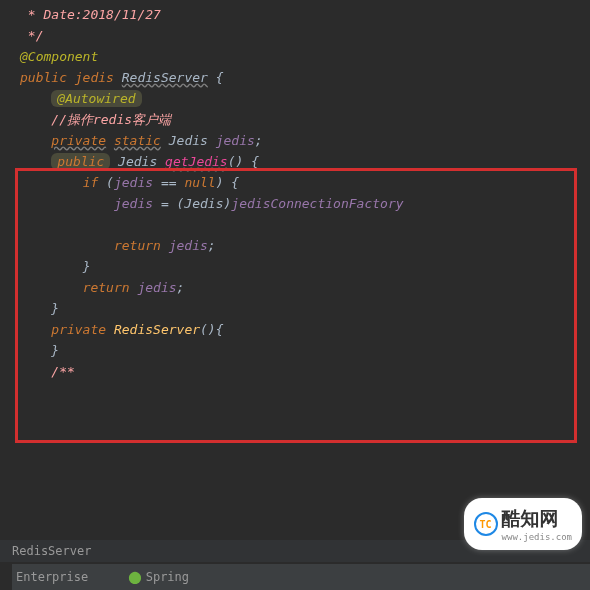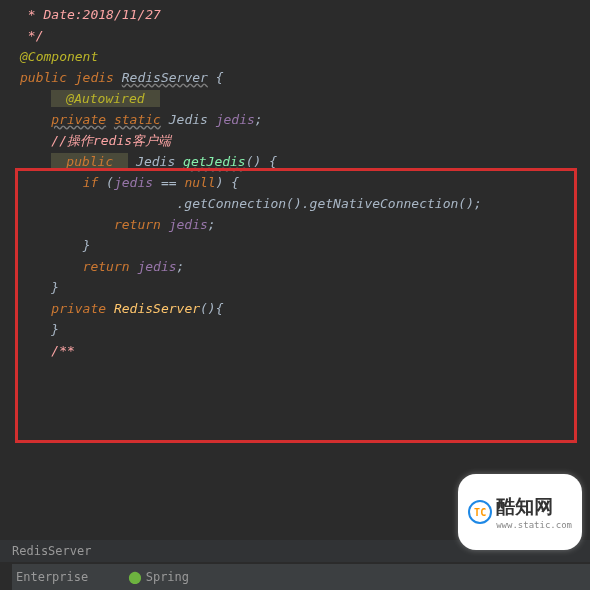--- a/index.html
+++ b/index.html
@@ -18,25 +18,25 @@
       line-height: 21px;
       font-style: italic;
     }
     .line { white-space: pre; }
     .comment { color: #fca5a5; font-style: italic; }
     .annotation { color: #bbb529; font-style: italic; }
     .keyword { color: #cc7832; font-style: italic; }
     .classname { color: #a9b7c6; font-style: italic; }
     .classname-u { color: #a9b7c6; font-style: italic; text-decoration: underline wavy #808080; }
     .method { color: #ffc66d; font-style: italic; }
-    .method-u { color: #86efac; font-style: italic; text-decoration: underline wavy #808080; }
+    .method-u { color: #ec4899; font-style: italic; text-decoration: underline wavy #808080; }
     .param { color: #9876aa; font-style: italic; }
     .brace { color: #a9b7c6; font-style: italic; }
     .static-u { color: #cc7832; font-style: italic; text-decoration: underline wavy #808080; }
-    .hl-bg { background: #4a4a3a; padding: 1px 15px; }
+    .hl-bg { background: #4a4a3a; padding: 1px 6px; border-radius: 6px; }
     .redbox {
       position: absolute;
       border: 3px solid #d32f2f;
       left: 15px;
       top: 168px;
       width: 562px;
       height: 275px;
       pointer-events: none;
     }
     .breadcrumb {
@@ -66,21 +66,21 @@
     .spring-icon {
       color: #6db33f;
       margin-right: 4px;
     }
     .watermark {
       position: absolute;
       right: 8px;
       bottom: 40px;
       background: #fff;
       border-radius: 18px;
-      padding: 20px 10px;
+      padding: 8px 10px;
       display: flex;
       align-items: center;
       gap: 4px;
       font-style: normal;
       box-shadow: 0 0 6px rgba(255,255,255,0.3);
     }
     .watermark .logo-circle {
       width: 24px;
       height: 24px;
       border: 2px solid #1e88e5;
@@ -99,26 +99,27 @@
 <body>
 
 <div class="editor">
 <div class="line"><span class="comment"> * Date:2018/11/27</span></div>
 <div class="line"><span class="comment"> */</span></div>
 <div class="line"><span class="annotation">@</span><span class="annotation">Component</span></div>
 <div class="line"><span class="keyword">public </span><span class="keyword">jedis </span><span class="classname-u">RedisServer</span><span class="brace"> {</span></div>
 <div class="line"><span></span></div>
 <div class="line"><span>    </span><span class="annotation hl-bg">@Autowired</span></div>
 <div class="line"><span></span></div>
+<div class="line"><span>    </span><span class="comment">//操作redis客户端</span></div>
 <div class="line"><span>    </span><span class="static-u">private</span><span> </span><span class="static-u">static</span><span class="classname"> Jedis </span><span class="param">jedis</span><span class="brace">;</span></div>
-<div class="line"><span>    </span><span class="comment">//操作redis客户端</span></div>
 <div class="line"><span></span></div>
 <div class="line"><span>    </span><span class="keyword hl-bg">public</span><span class="classname"> Jedis </span><span class="method-u">getJedis</span><span class="brace">() {</span></div>
 <div class="line"><span>        </span><span class="keyword">if </span><span class="brace">(</span><span class="param">jedis</span><span class="brace"> == </span><span class="keyword">null</span><span class="brace">) {</span></div>
-<div class="line"><span>                    </span><span class="classname">.getConnection().getNativeConnection();</span></div>
+<div class="line"><span>            </span><span class="param">jedis</span><span class="brace"> = (Jedis)</span><span class="param">jedisConnectionFactory</span></div>
+<div class="line"><span>                    </span></div>
 <div class="line"><span>            </span><span class="keyword">return </span><span class="param">jedis</span><span class="brace">;</span></div>
 <div class="line"><span>        </span><span class="brace">}</span></div>
 <div class="line"><span>        </span><span class="keyword">return </span><span class="param">jedis</span><span class="brace">;</span></div>
 <div class="line"><span>    </span><span class="brace">}</span></div>
 <div class="line"><span>    </span><span class="keyword">private </span><span class="method">RedisServer</span><span class="brace">(){</span></div>
 <div class="line"><span></span></div>
 <div class="line"><span>    </span><span class="brace">}</span></div>
 <div class="line"><span></span></div>
 <div class="line"><span>    </span><span class="comment">/**</span></div>
 </div>
@@ -131,15 +132,15 @@
 
 <div class="statusbar">
   <span>Enterprise</span>
   <span><span class="spring-icon">⬤</span><span>Spring</span></span>
 </div>
 
 <div class="watermark">
   <div class="logo-circle">TC</div>
   <div>
     <div class="cn">酷知网</div>
-    <div class="url">www.static.com</div>
+    <div class="url">www.jedis.com</div>
   </div>
 </div>
 
 </body></html>

